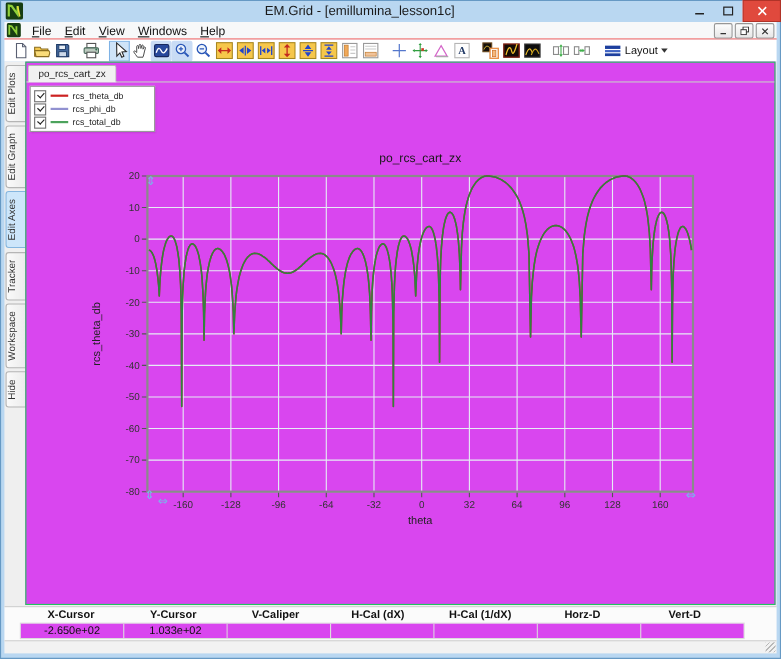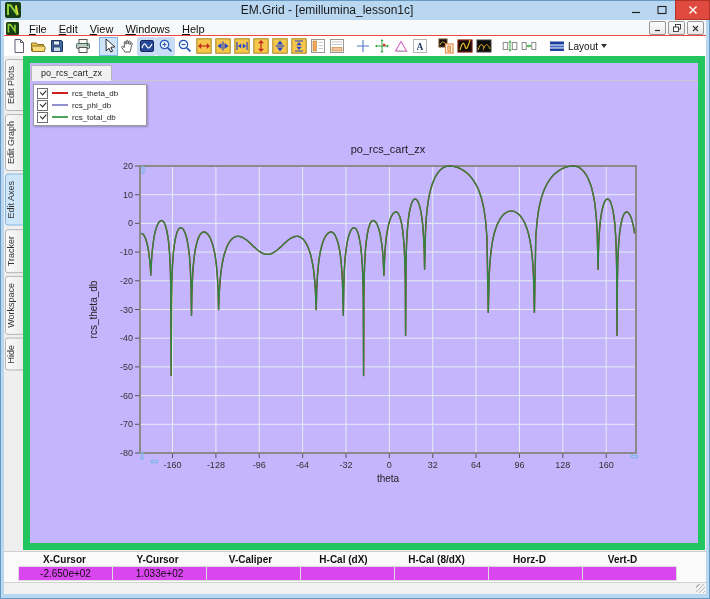--- a/index.html
+++ b/index.html
@@ -36,21 +36,21 @@
   .caret{width:0;height:0;border-left:3px solid transparent;border-right:3px solid transparent;
     border-top:4px solid #333;}
   
   .workspace{position:absolute;left:4px;right:4px;top:56px;height:495px;background:#efefef;}
   .sidebar{position:absolute;left:0;top:1px;width:19px;bottom:0;}
   .side-tab{writing-mode:vertical-rl;transform:rotate(180deg);width:17px;margin:2px 0 3px 1px;
     padding:6px 0;border:1px solid #b5b5b5;border-radius:0 3px 3px 0;
     background:linear-gradient(90deg,#ececec,#fafafa);font-size:9px;color:#333;
     text-align:center;cursor:default;}
   .side-tab.active{background:#cde6fa;border-color:#85b6df;}
-  .canvas{position:absolute;left:19px;top:0;right:1px;bottom:1px;background:#c4b5fd;border:7px solid #22c55e;}
+  .canvas{position:absolute;left:19px;top:0;right:1px;bottom:1px;background:#d946ef;border:1px solid #22c55e;}
   .tabbar{height:17px;border-bottom:1px solid #c9c9c9;display:flex;align-items:flex-end;}
   .doc-tab{margin-left:1px;padding:2px 9px 2px;background:#f1f1f1;border:1px solid #b5b5b5;
     border-bottom:1px solid #f1f1f1;margin-bottom:-1px;font-size:9px;color:#222;border-radius:2px 2px 0 0;}
   .chart-area{position:absolute;left:0;top:17px;right:0;bottom:0;}
   .chart-area svg{position:absolute;left:0;top:0;}
   
   .legend{position:absolute;left:3px;top:4px;width:106px;background:#fff;border:1px solid #9a9a9a;
     box-shadow:1px 1px 2px rgba(0,0,0,.25);padding:2px 3px;}
   .lg-row{display:flex;align-items:center;gap:4px;height:12px;}
   .lg-check{position:relative;width:9px;height:9px;border:1px solid #707070;background:#fff;flex:0 0 auto;}
@@ -438,21 +438,21 @@
     </div>
   </div>
 
   <div class="statusbar">
     <div class="status-table">
       <div class="st-row">
           <div class="st-h">X-Cursor</div>
           <div class="st-h">Y-Cursor</div>
           <div class="st-h">V-Caliper</div>
           <div class="st-h">H-Cal (dX)</div>
-          <div class="st-h">H-Cal (8/dX)</div>
+          <div class="st-h">H-Cal (1/dX)</div>
           <div class="st-h">Horz-D</div>
           <div class="st-h">Vert-D</div>
         </div>
       <div class="st-row st-vrow">
           <div class="st-v">-2.650e+02</div>
           <div class="st-v">1.033e+02</div>
           <div class="st-v"></div>
           <div class="st-v"></div>
           <div class="st-v"></div>
           <div class="st-v"></div>

